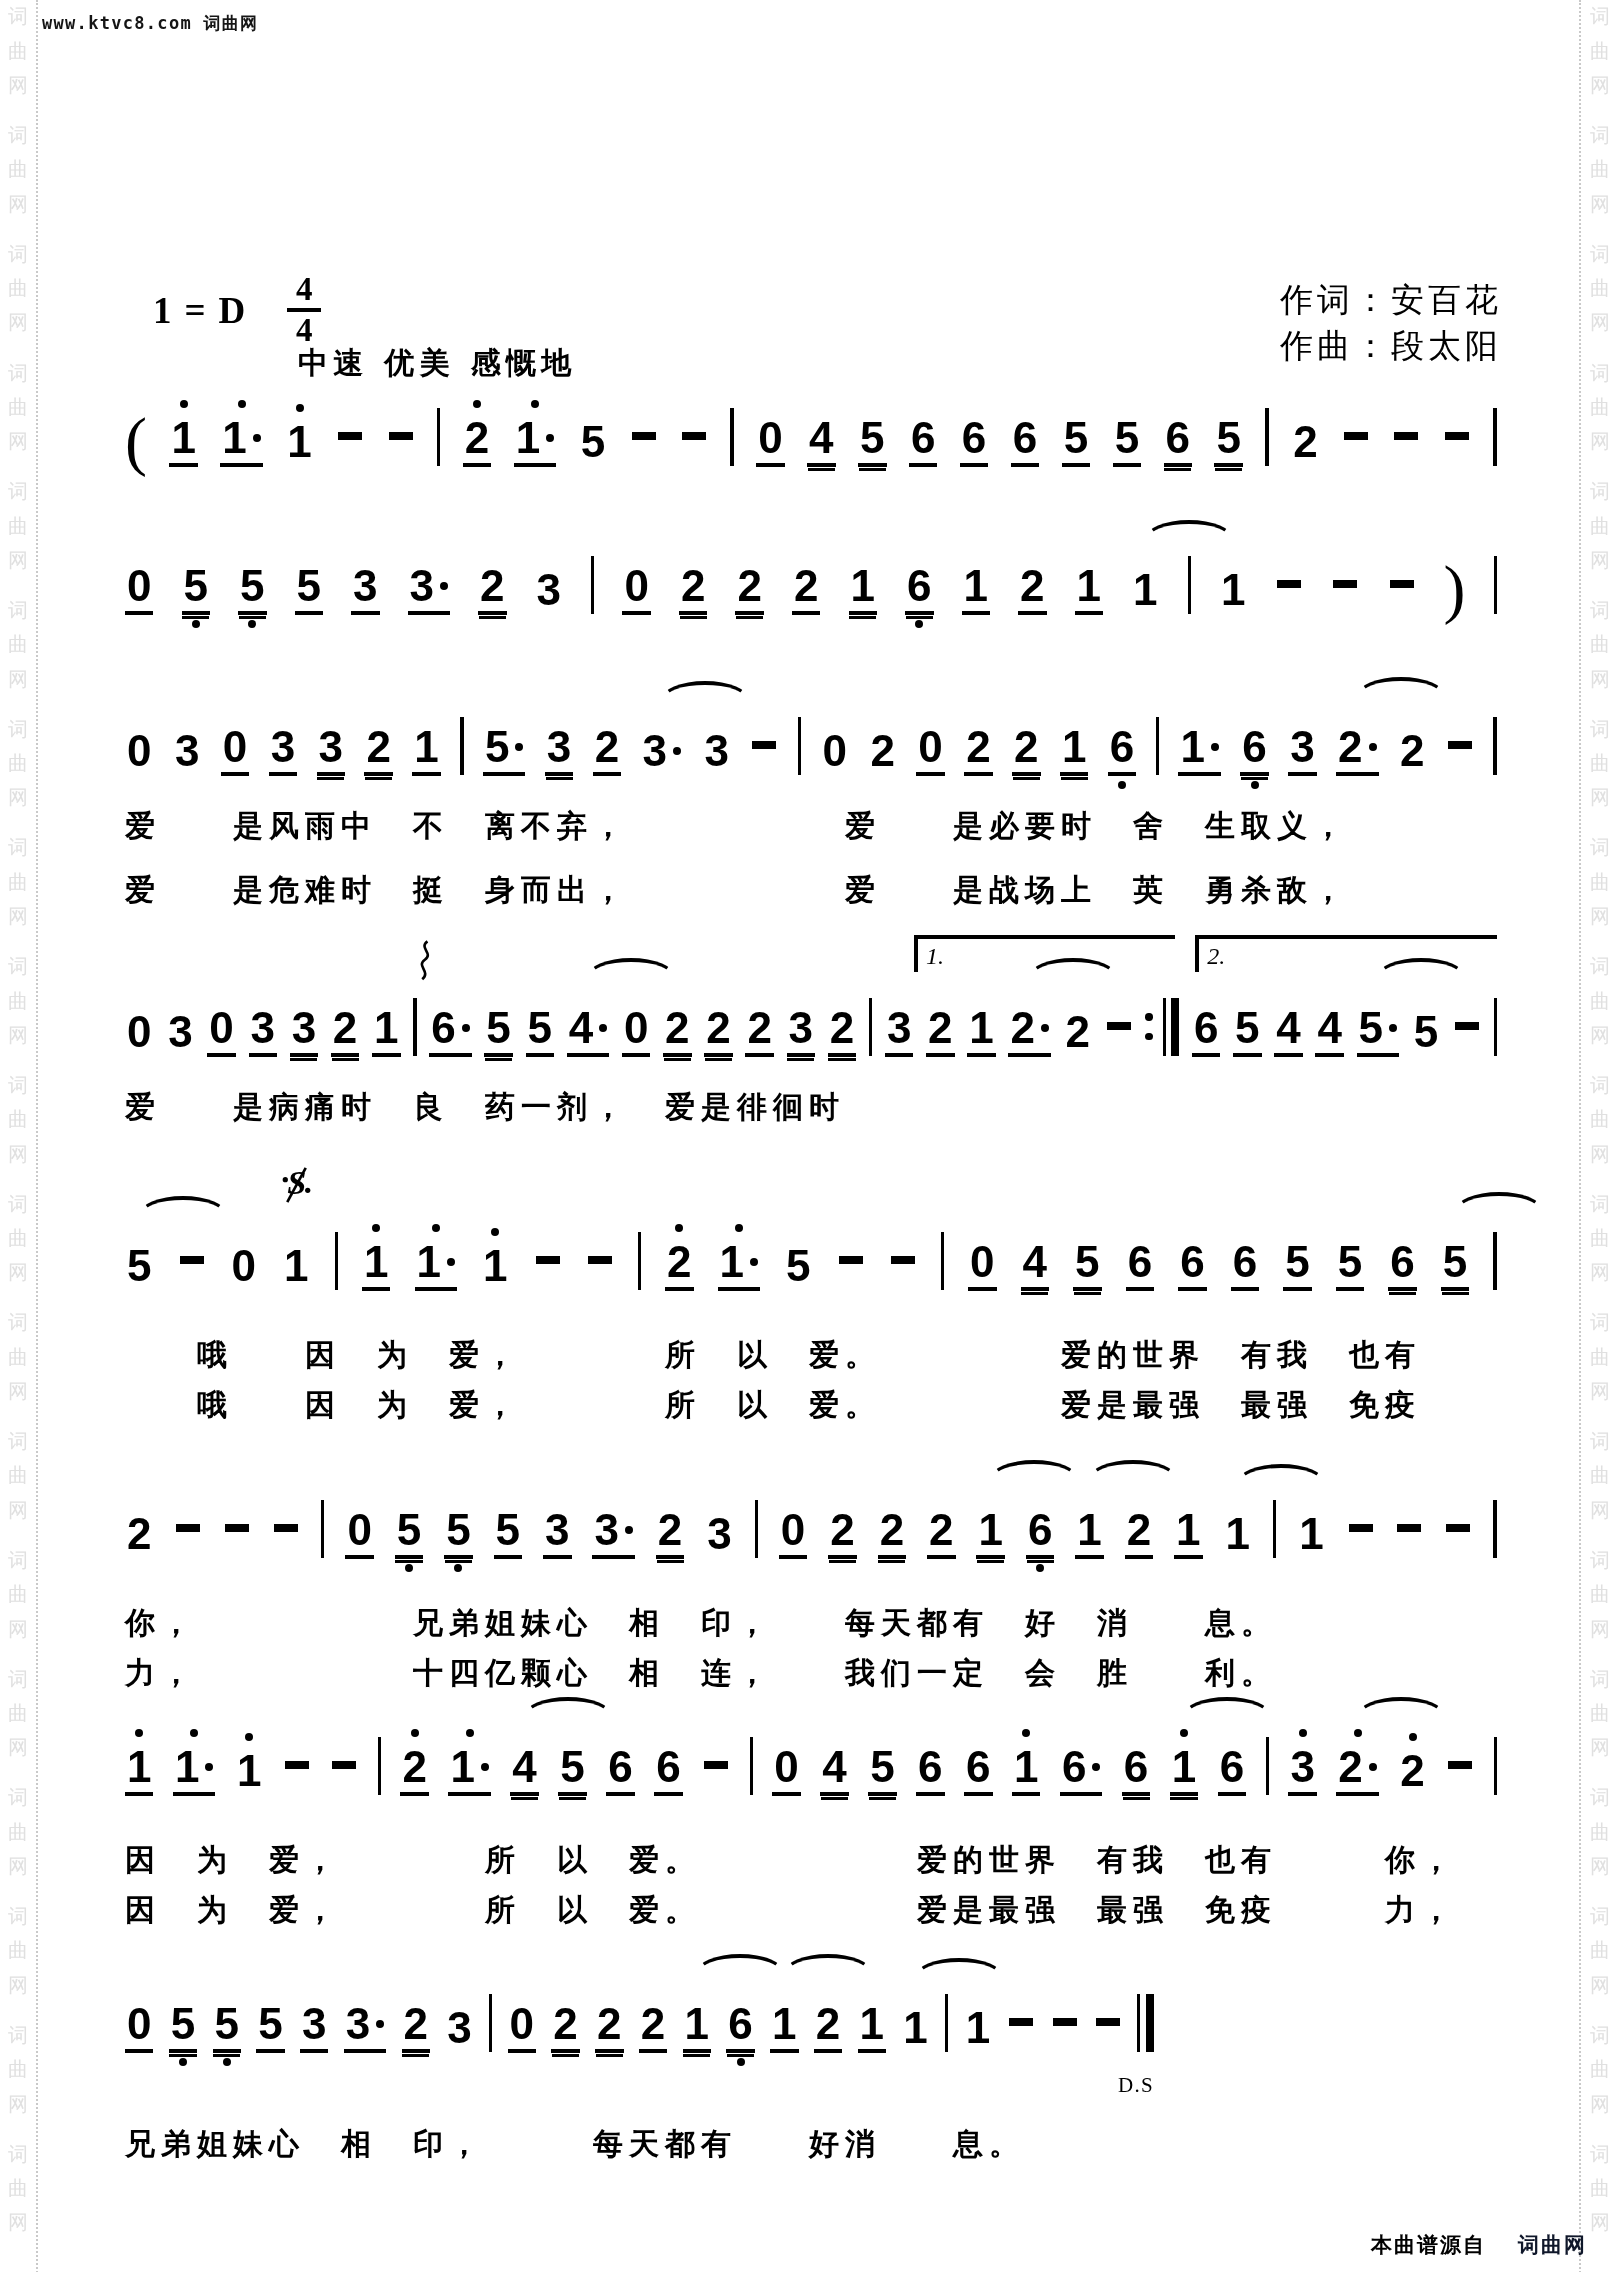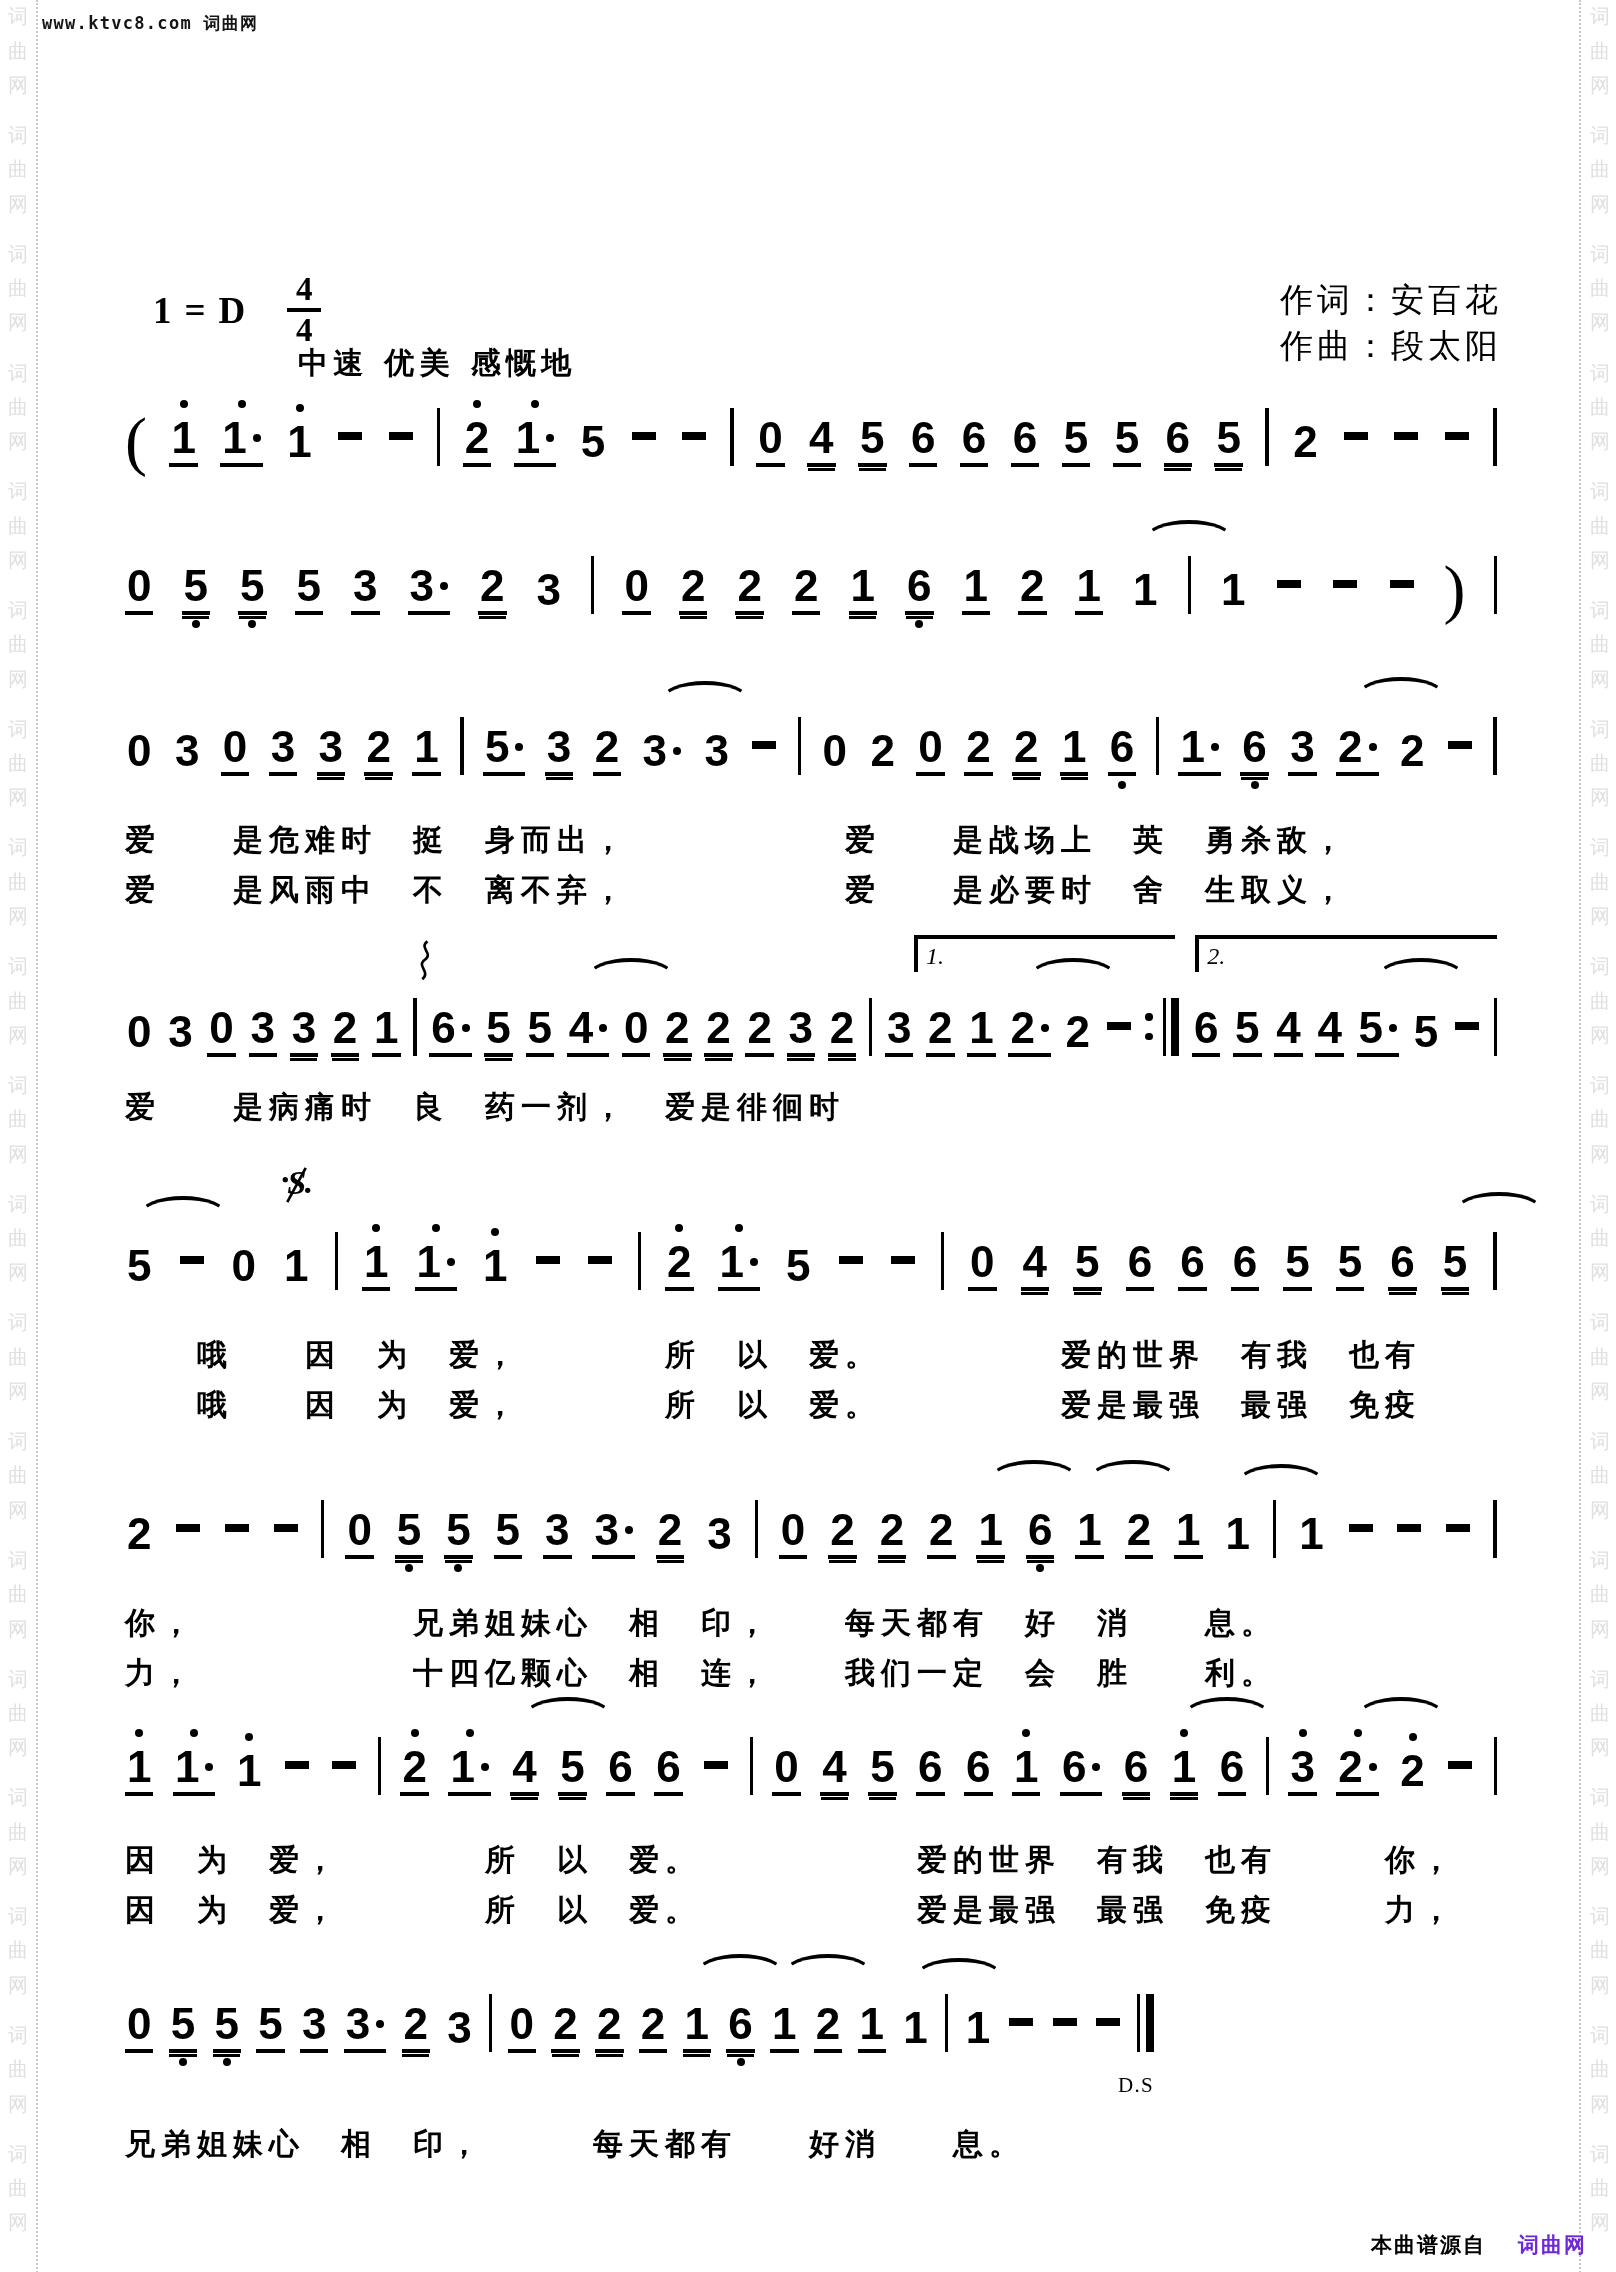--- a/index.html
+++ b/index.html
@@ -612,22 +612,22 @@
             <span class="gw">2</span>
             <span class="bl"></span>
           </span>
           <span class="tok u0">
             <span class="ab"></span>
             <span class="gw"><span class="dashbar"></span></span>
             <span class="bl"></span>
           </span>
           <div class="barline"></div>
         </div>
+        <div class="lyr lyr1">爱　　是风雨中　不　离不弃，　　　　　　爱　　是必要时　舍　生取义，</div>
         <div class="lyr lyr0">爱　　是危难时　挺　身而出，　　　　　　爱　　是战场上　英　勇杀敌，</div>
-        <div class="lyr lyr1">爱　　是风雨中　不　离不弃，　　　　　　爱　　是必要时　舍　生取义，</div>
       </div>
       <div class="sys-block sys4">
         <div class="volta voltaA">1.</div>
         <div class="volta voltaB">2.</div>
         <div class="notes">
           <span class="tok u0">
             <span class="ab"></span>
             <span class="gw">0</span>
             <span class="bl"></span>
           </span>
@@ -1383,16 +1383,16 @@
             <div class="thin"></div>
             <div class="thick"></div>
           </div>
         </div>
         <div class="ds">D.S</div>
         <div class="lyr lyr0">兄弟姐妹心　相　印，　　　每天都有　　好消　　息。</div>
       </div>
     </div>
 
   <div class="brand">
-    <span>本曲谱源自</span><span class="brandname" id="brandname" style="color: #6d28d9;">词曲网</span>
+    <span>本曲谱源自</span><span class="brandname" id="brandname" style="color: #0f172a;">词曲网</span>
   </div>
 </div>
 
 
 </body></html>

